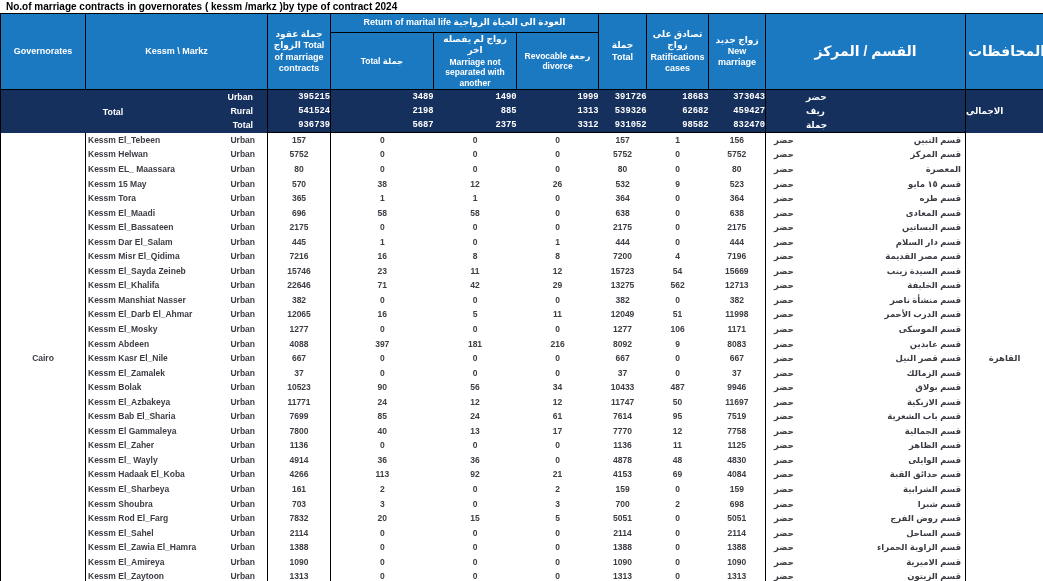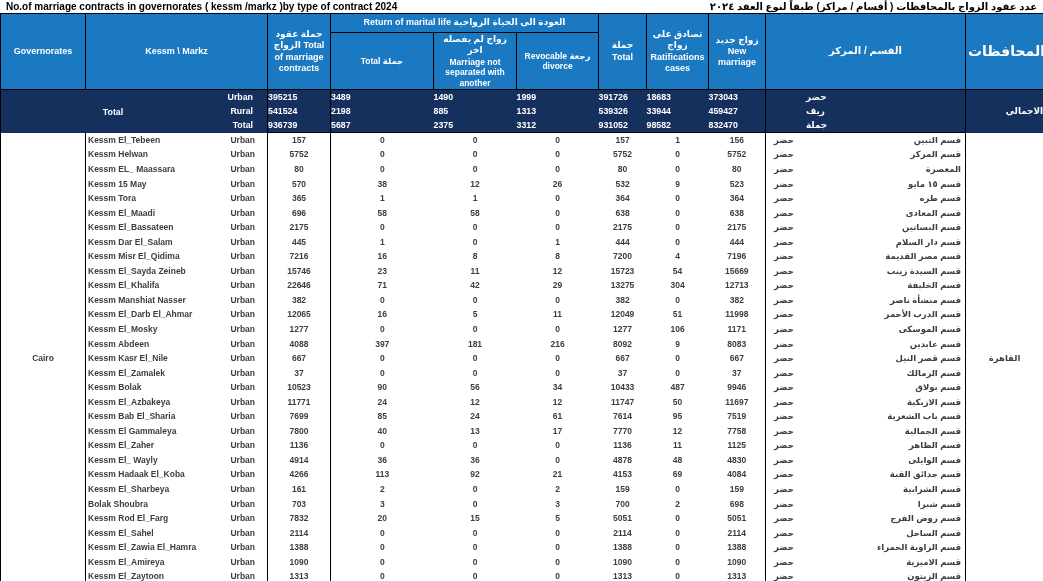--- a/index.html
+++ b/index.html
@@ -31,24 +31,24 @@
   thead .en{display:block;}
   
   .t-row td{
     background:var(--total-navy);color:#fff;font-weight:bold;font-size:8.8px;
     height:14.33px;line-height:1;vertical-align:middle;padding:0;
   }
   td.t-head{position:relative;border:1px solid var(--border);}
   .t-total-label{position:absolute;top:50%;left:112px;transform:translate(-50%,-50%);}
   .t-areas{position:absolute;inset:0;display:flex;flex-direction:column;}
   .t-areas div{flex:1;display:flex;align-items:center;justify-content:flex-end;padding-right:14px;}
-  td.t-num{text-align:left;}
+  td.t-num{text-align:right;font-family:Liberation Mono, monospace;}
   td.t-num.v0{border-right:1px solid var(--border);}
   td.t-area-ar{border-left:1px solid var(--border);border-right:1px solid var(--border);padding-left:40px;text-align:left;}
-  td.t-gov-ar{border:1px solid var(--border);text-align:right;}
+  td.t-gov-ar{border:1px solid var(--border);text-align:left;}
   .t-row td{border-top:0;border-bottom:0;}
   tr.t-last td{border-bottom:1px solid var(--border);}
   
   tbody.data td{
     height:14.55px;line-height:1;font-size:8.5px;font-weight:bold;color:var(--text);
     vertical-align:middle;padding:0;background:#fff;
   }
   td.gov{border-left:1px solid var(--border);border-right:1px solid var(--border);text-align:center;font-size:9px;}
   td.kessm{border-right:1px solid var(--border);}
   td.kessm .wrap{display:flex;justify-content:space-between;align-items:flex-end;padding:0 12px 0 2px;}
@@ -57,21 +57,20 @@
   td.kessm-ar{border-left:1px solid var(--border);border-right:1px solid var(--border);}
   td.kessm-ar .wrap{display:flex;justify-content:space-between;align-items:center;padding:0 4px 0 8px;}
   td.gov-ar{border-right:1px solid var(--border);text-align:center;font-size:9px;}
 </style>
 </head>
 <body>
 
 <div class="sheet">
   <div class="titlebar">
     <span>No.of marriage contracts in governorates  ( kessm /markz )by type of contract 2024</span>
-    <span>عدد عقود الزواج  بالمحافظات ( أقسام / مراكز) طبقاً لنوع العقد ٢٠٢٤</span>
   </div>
 
   <table>
     <colgroup>
       <col style="width:85px">
         <col style="width:182px">
         <col style="width:63px">
       <col style="width:103px">
         <col style="width:83px">
         <col style="width:82px">
@@ -95,21 +94,21 @@
           <span class="en">Total</span>
         </th>
         <th rowspan="2">
           <span class="ar">تصادق على زواج</span>
           <span class="en">Ratifications cases</span>
         </th>
         <th rowspan="2">
           <span class="ar">زواج جديد</span>
           <span class="en">New marriage</span>
         </th>
-        <th rowspan="2" style="font-size:10px">القسم / المركز</th>
+        <th rowspan="2" style="font-size:14px">القسم / المركز</th>
         <th rowspan="2" style="font-size:14px">المحافظات</th>
       </tr>
       <tr class="row-sub">
         <th>Total جملة</th>
         <th>
           <span class="ar">زواج لم يفصله اخر</span>
           <span class="en">Marriage not separated with another</span>
         </th>
         <th>Revocable رجعة divorce</th>
       </tr>
@@ -134,21 +133,21 @@
         <td class="t-num">373043</td>
         <td class="t-area-ar">حضر</td>
         <td class="t-gov-ar" rowspan="3">الاجمالي</td>
       </tr>
       <tr class="t-row">
         <td class="t-num v0">541524</td>
         <td class="t-num">2198</td>
         <td class="t-num">885</td>
         <td class="t-num">1313</td>
         <td class="t-num">539326</td>
-        <td class="t-num">33944</td>
+        <td class="t-num">62682</td>
         <td class="t-num">459427</td>
         <td class="t-area-ar">ريف</td>
       </tr>
       <tr class="t-row t-last">
         <td class="t-num v0">936739</td>
         <td class="t-num">5687</td>
         <td class="t-num">2375</td>
         <td class="t-num">3312</td>
         <td class="t-num">931052</td>
         <td class="t-num">98582</td>
@@ -375,21 +374,21 @@
             <span class="wrap">
               <span>Kessm El_Khalifa</span>
               <span>Urban</span>
             </span>
           </td>
           <td class="num v0">22646</td>
           <td class="num v1">71</td>
           <td class="num v2">42</td>
           <td class="num v3">29</td>
           <td class="num v4">13275</td>
-          <td class="num v5">304</td>
+          <td class="num v5">562</td>
           <td class="num v6">12713</td>
           <td class="kessm-ar">
             <span class="wrap">
               <span>حضر</span>
               <span>قسم الخليفة</span>
             </span>
           </td>
         </tr>
         <tr>
           <td class="kessm">
@@ -681,21 +680,21 @@
           <td class="kessm-ar">
             <span class="wrap">
               <span>حضر</span>
               <span>قسم الشرابية</span>
             </span>
           </td>
         </tr>
         <tr>
           <td class="kessm">
             <span class="wrap">
-              <span>Bolak Shoubra</span>
+              <span>Kessm Shoubra</span>
               <span>Urban</span>
             </span>
           </td>
           <td class="num v0">703</td>
           <td class="num v1">3</td>
           <td class="num v2">0</td>
           <td class="num v3">3</td>
           <td class="num v4">700</td>
           <td class="num v5">2</td>
           <td class="num v6">698</td>

